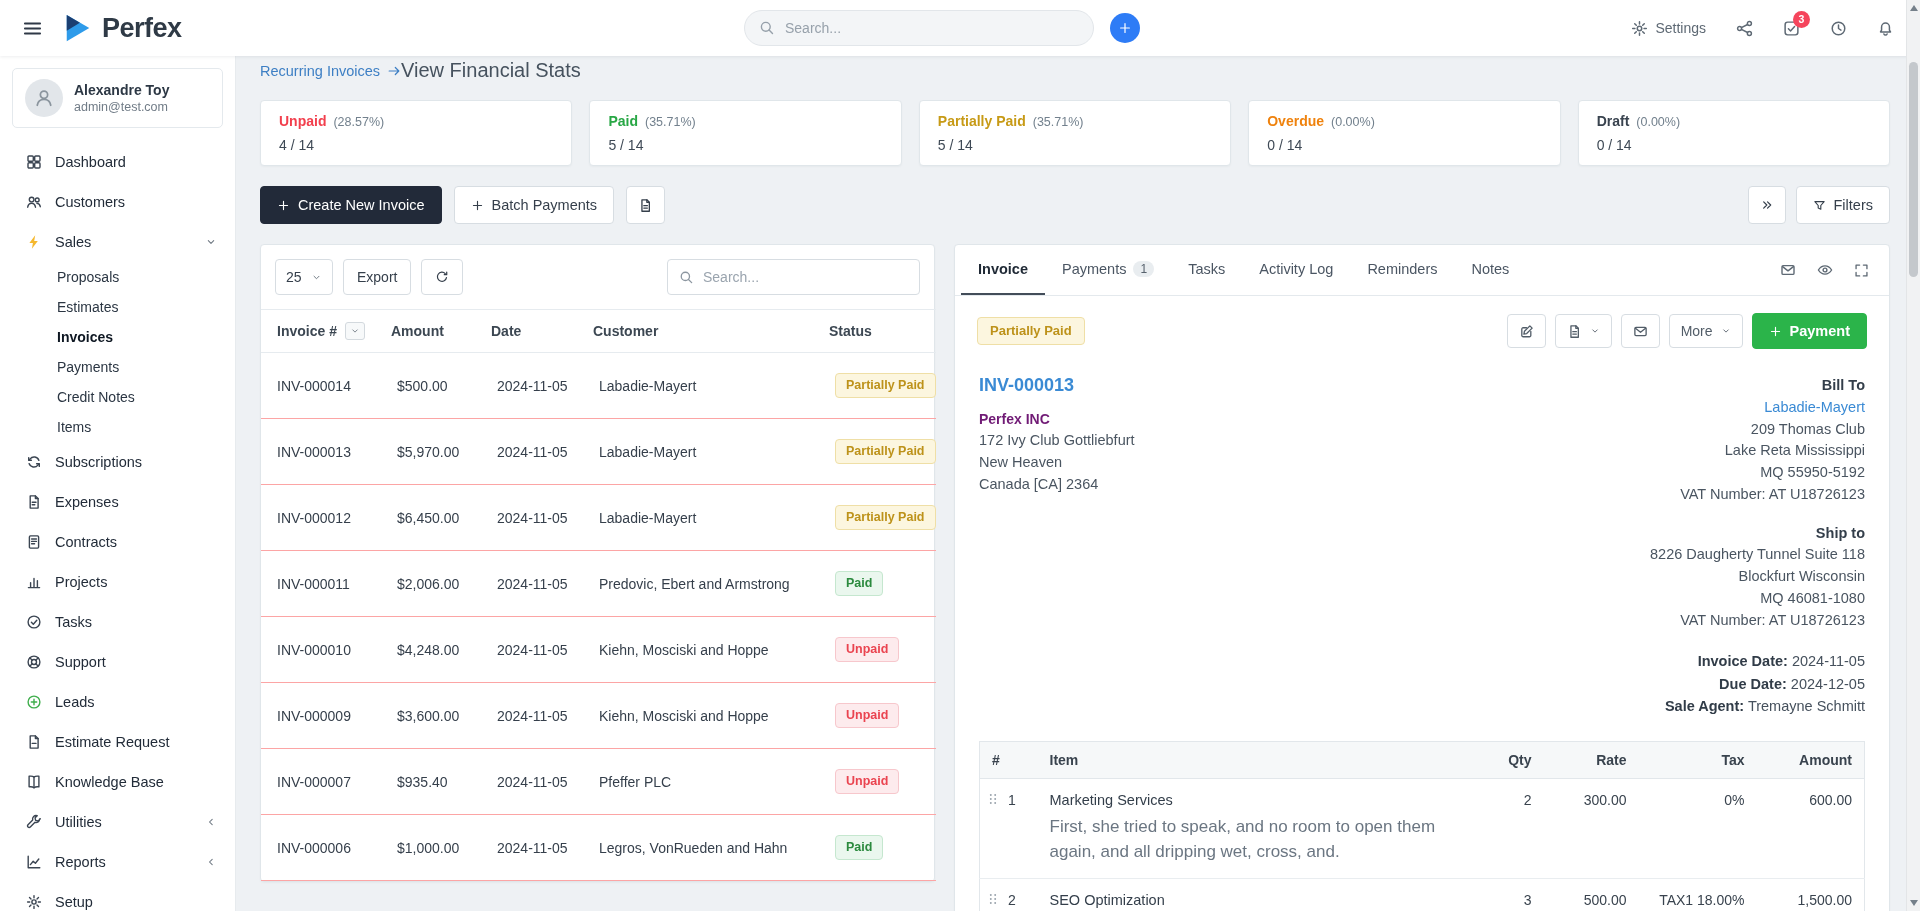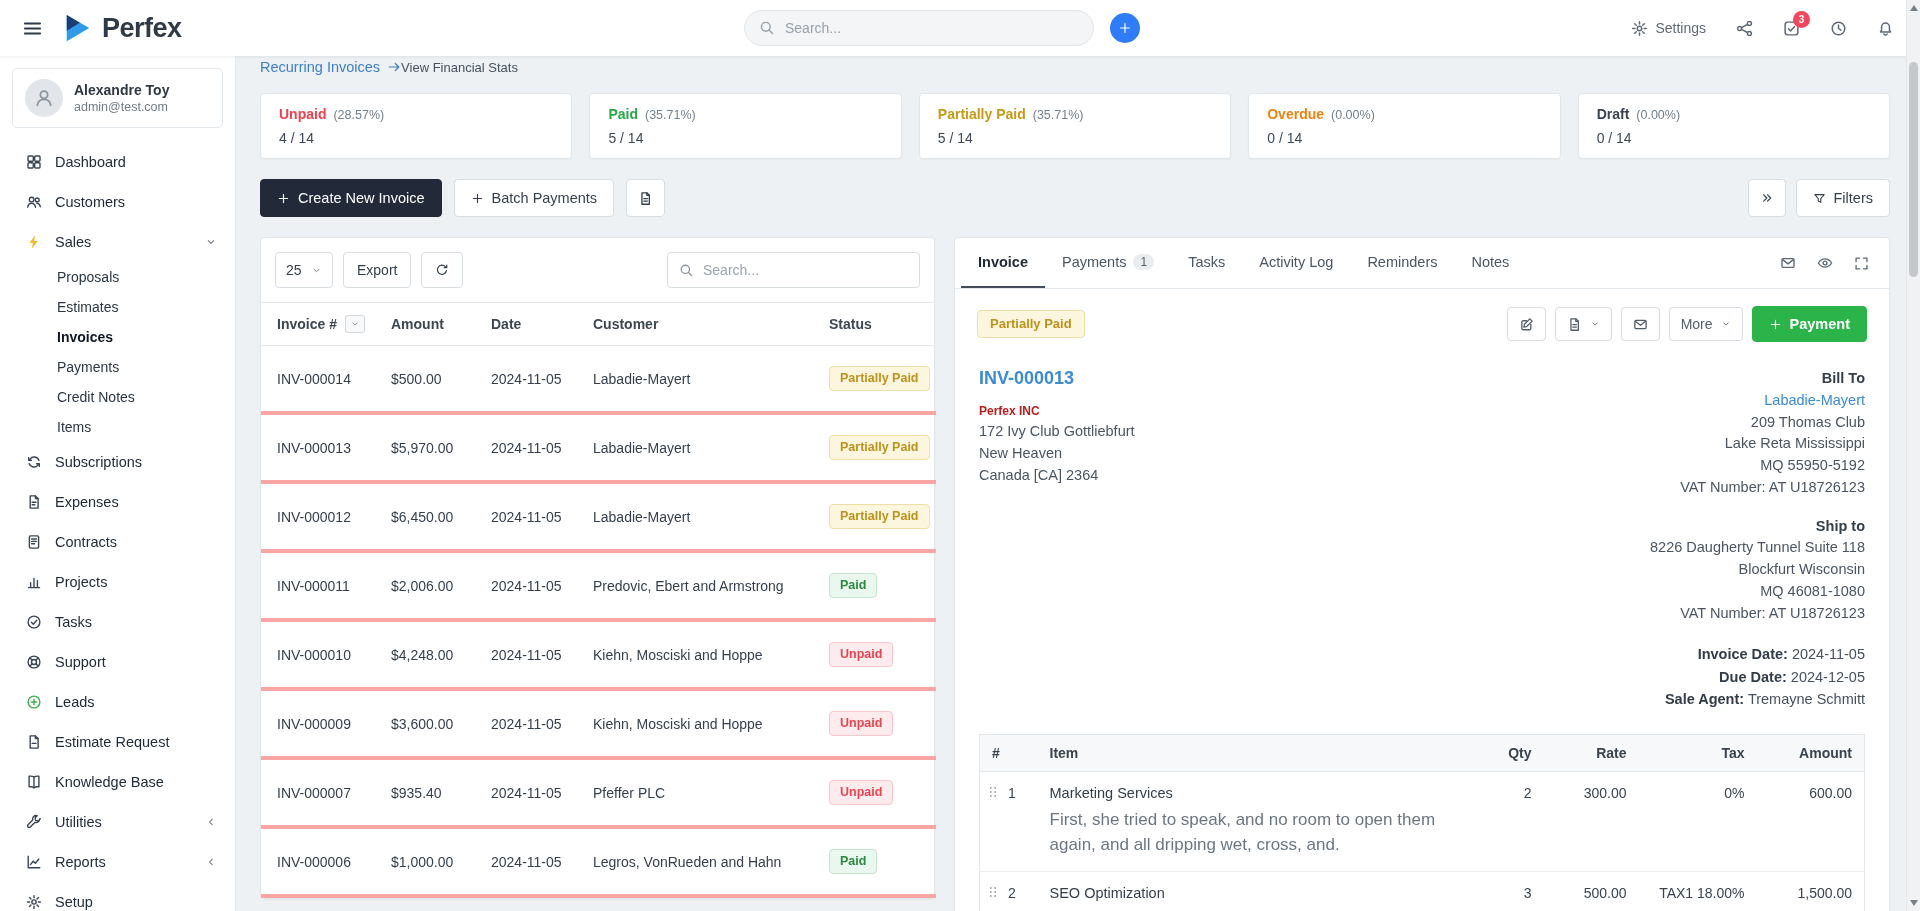--- a/index.html
+++ b/index.html
@@ -56,21 +56,21 @@
   .menu-ico { color:#3b4552; }
   .chev { margin-left:auto; color:#6d7781; }
   .sub-item { height:30px; display:flex; align-items:center; padding-left:57px; font-size:14px; color:#2b3643; cursor:pointer; }
   .sub-item.active { font-weight:bold; color:#0e1722; }
 
   
   .content { margin-left:236px; padding:20px 30px 0 24px; width:1684px; }
   .page-title { font-size:25px; font-weight:600; color:#2f3a46; line-height:30px; }
   .page-links { display:flex; align-items:center; margin-top:9px; }
   .recurring-link { display:flex; align-items:center; gap:7px; color:#3d7fc4; font-size:14.5px; cursor:pointer; text-decoration:none; }
-  .stats-link { color:#46525e; font-size:13px; cursor:pointer; text-decoration:none; }
+  .stats-link { color:#46525e; font-size:20px; cursor:pointer; text-decoration:none; }
 
   .stats-row { display:flex; gap:17px; margin-top:18px; }
   .stat-card { flex:1; background:#fff; border:1px solid #e0e6ea; border-radius:4px; padding:12px 18px;
     box-shadow:0 1px 2px rgba(25,39,52,.04); cursor:pointer; }
   .stat-top { display:flex; align-items:baseline; gap:7px; }
   .stat-label { font-size:14px; font-weight:600; }
   .stat-pct { font-size:12.5px; color:#72808d; }
   .stat-count { margin-top:8px; font-size:14px; color:#3e4955; }
 
   .actions-row { display:flex; align-items:center; gap:12px; margin-top:20px; }
@@ -100,21 +100,21 @@
   .table-search input::placeholder { color:#9aa4ae; }
 
   .inv-table { width:100%; border-collapse:collapse; table-layout:fixed; }
   .inv-table th { text-align:left; font-size:14px; color:#3c4752; font-weight:bold; padding:12px 8px;
     border-top:1px solid #e6ebef; border-bottom:1px solid #e6ebef; }
   .inv-table th:first-child, .inv-table td:first-child { padding-left:16px; }
   .inv-table .c0{width:122px}.inv-table .c1{width:100px}.inv-table .c2{width:102px}.inv-table .c3{width:236px}.inv-table .c4{width:115px}
   .th-inner { display:flex; align-items:center; gap:8px; }
   .th-dd { width:20px; height:18px; border:1px solid #d3d9de; border-radius:3px; background:#f7f9fa;
     display:inline-flex; align-items:center; justify-content:center; color:#6d7781; cursor:pointer; }
-  .inv-table td { font-size:14px; color:#353f4b; padding:20px 8px; border-bottom:4px solid #fca5a5; }
+  .inv-table td { font-size:14px; color:#353f4b; padding:20px 14px; border-bottom:1px solid #fca5a5; }
   .inv-row { cursor:pointer; }
   .td-num { color:#2f3945; }
 
   .status-badge { display:inline-block; padding:4px 10px; font-size:12.5px; font-weight:600; border-radius:4px;
     border:1px solid transparent; line-height:1.2; white-space:nowrap; }
   .status-badge.lg { font-size:13px; padding:5px 12px; }
   .st-partial { color:#bd921a; background:#fcf6df; border-color:#efdfa6; }
   .st-paid    { color:#2b8a3e; background:#eaf7ee; border-color:#c5e7cf; }
   .st-unpaid  { color:#ea4450; background:#fdebed; border-color:#f7c7cc; }
 
@@ -128,21 +128,21 @@
   .tab-badge { background:#e9edf0; color:#57626d; font-size:12px; border-radius:9px; padding:1px 7px; font-weight:normal; }
   .tab-icons { margin-left:auto; display:flex; align-items:center; gap:21px; color:#5e6974; padding-right:14px; }
   .tab-icons .icon { cursor:pointer; }
 
   .detail-actions { display:flex; align-items:center; padding:17px 22px 0; }
   .detail-actions .actions-right { gap:9px; }
 
   .inv-body { padding:26px 24px 30px; }
   .inv-top { display:flex; justify-content:space-between; }
   .inv-number { font-size:18px; font-weight:600; color:var(--link); margin-bottom:15px; cursor:pointer; }
-  .inv-company { font-size:12px; font-weight:bold; color:#b91c1c; margin-bottom:3px; }
+  .inv-company { font-size:14px; font-weight:bold; color:#701a75; margin-bottom:3px; }
   .addr-line { font-size:14.5px; color:#4a5561; line-height:1.5; }
   .inv-right { text-align:right; max-width:330px; }
   .addr-heading { font-size:14.5px; font-weight:bold; color:#333e4a; line-height:1.5; }
   .addr-heading.mt { margin-top:17px; }
   .addr-link { font-size:14.5px; color:var(--link); line-height:1.5; cursor:pointer; text-decoration:none; display:inline-block; }
   .meta-lines { margin-top:19px; }
   .meta-line { font-size:14.5px; color:#46515d; line-height:1.55; }
   .meta-line b { color:#313c48; }
 
   .items-table { width:100%; border-collapse:collapse; table-layout:fixed; margin-top:23px; border:1px solid #e2e7eb; }

